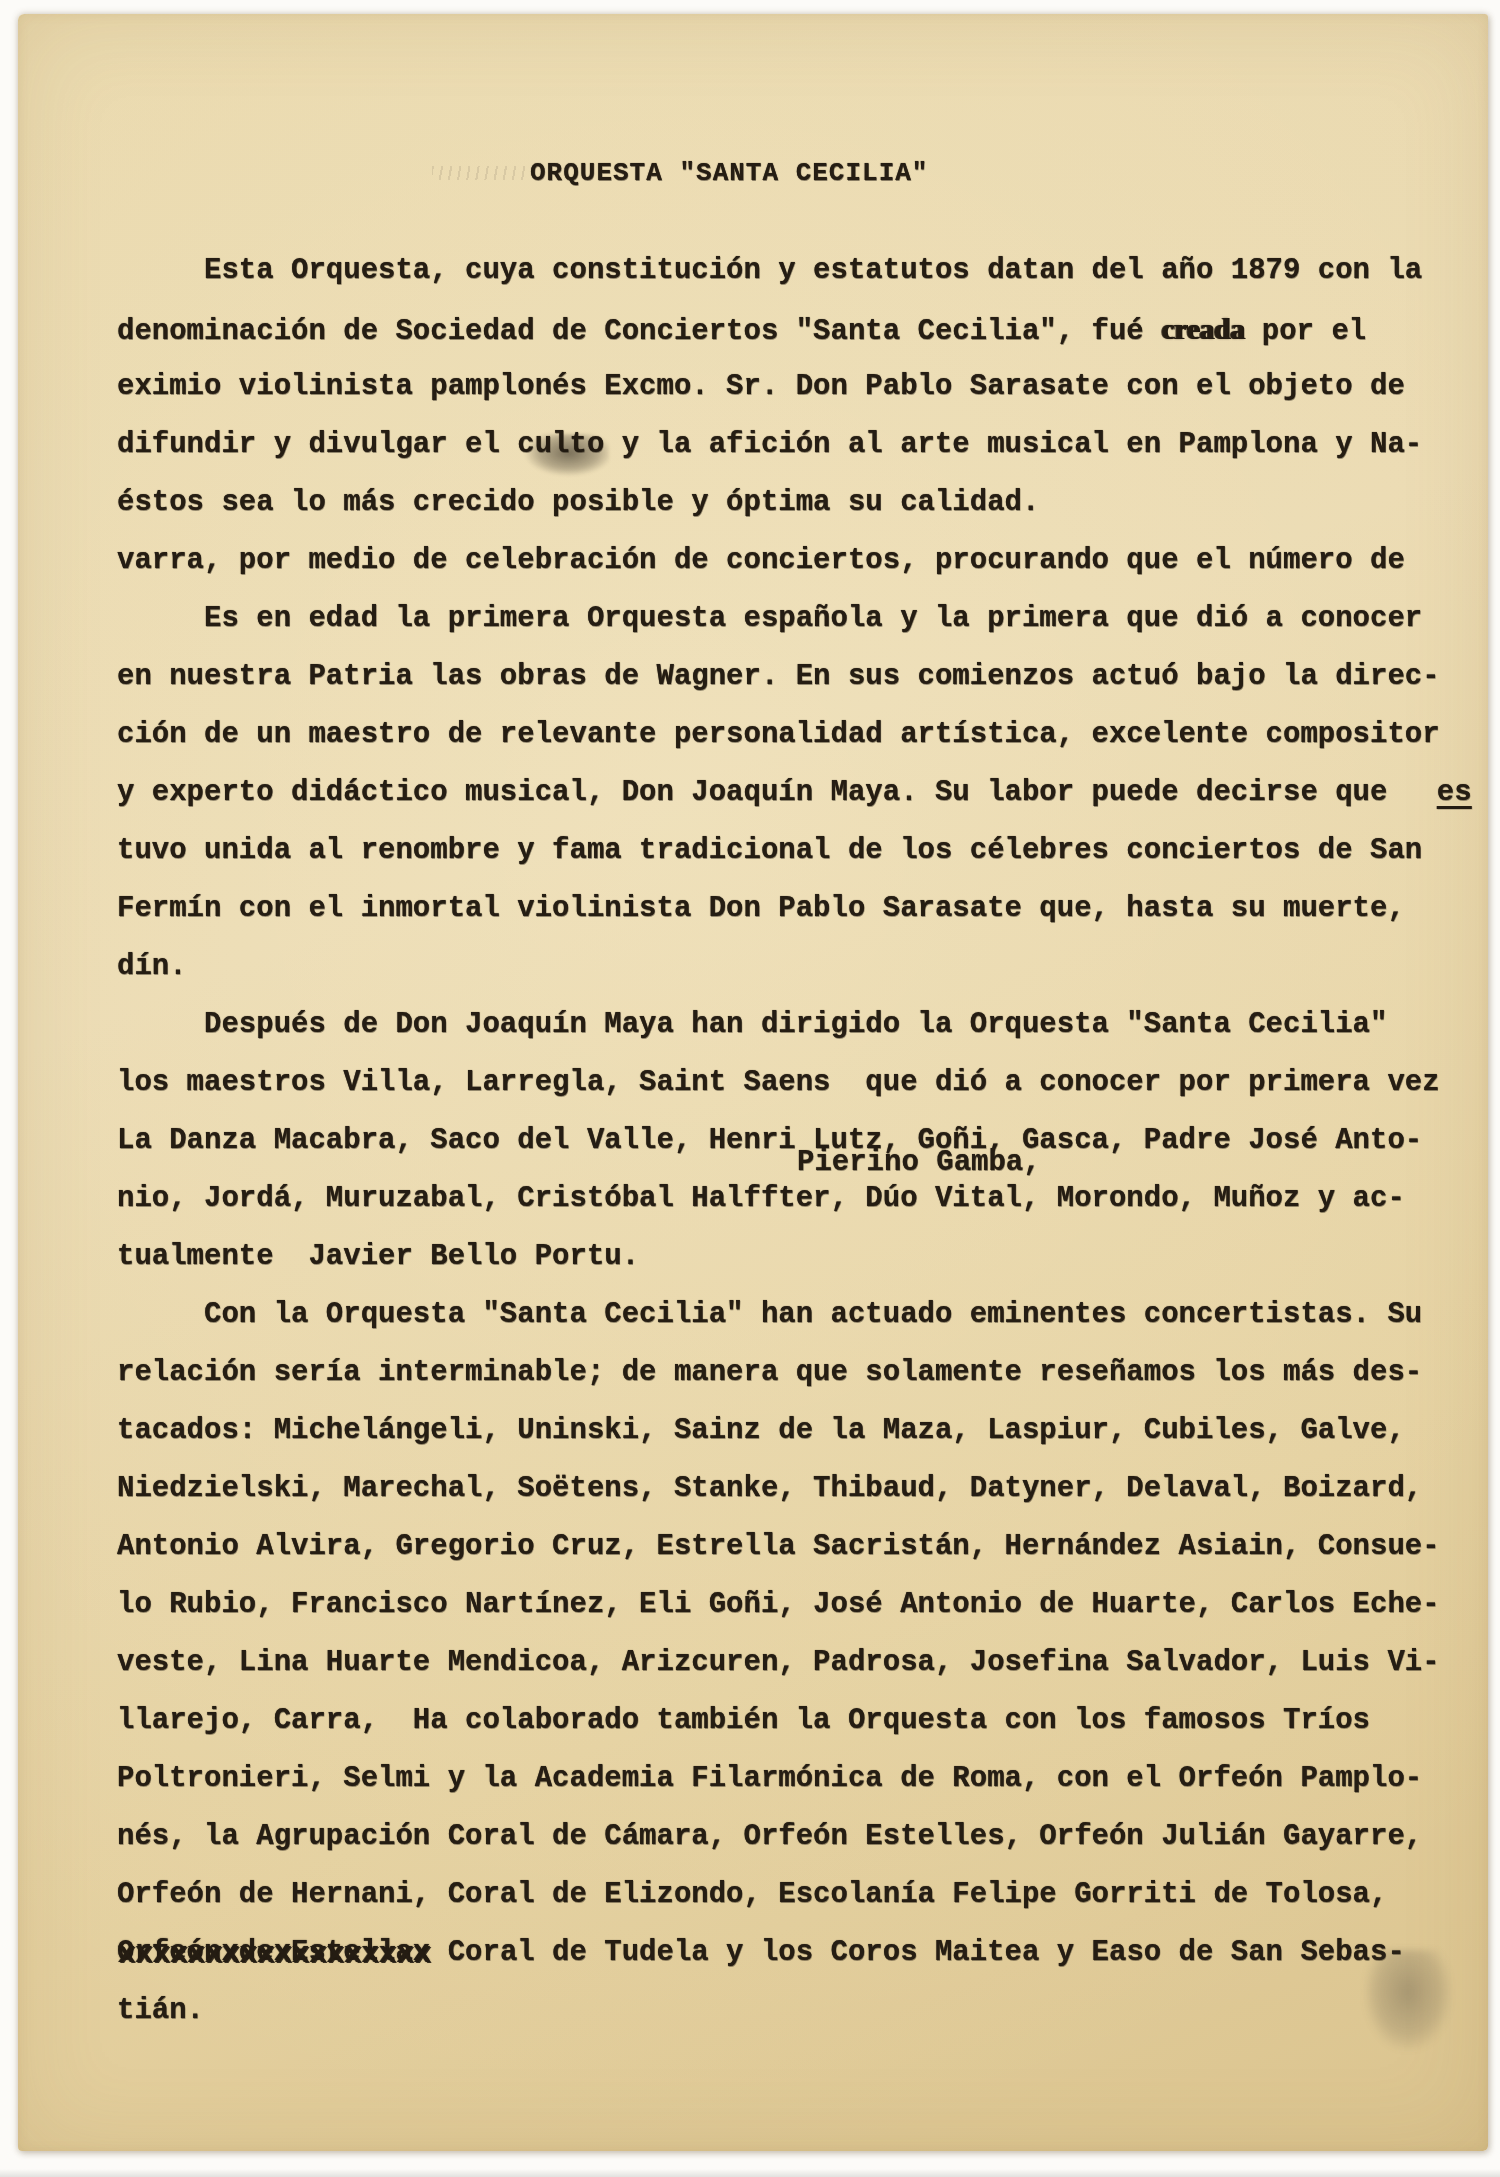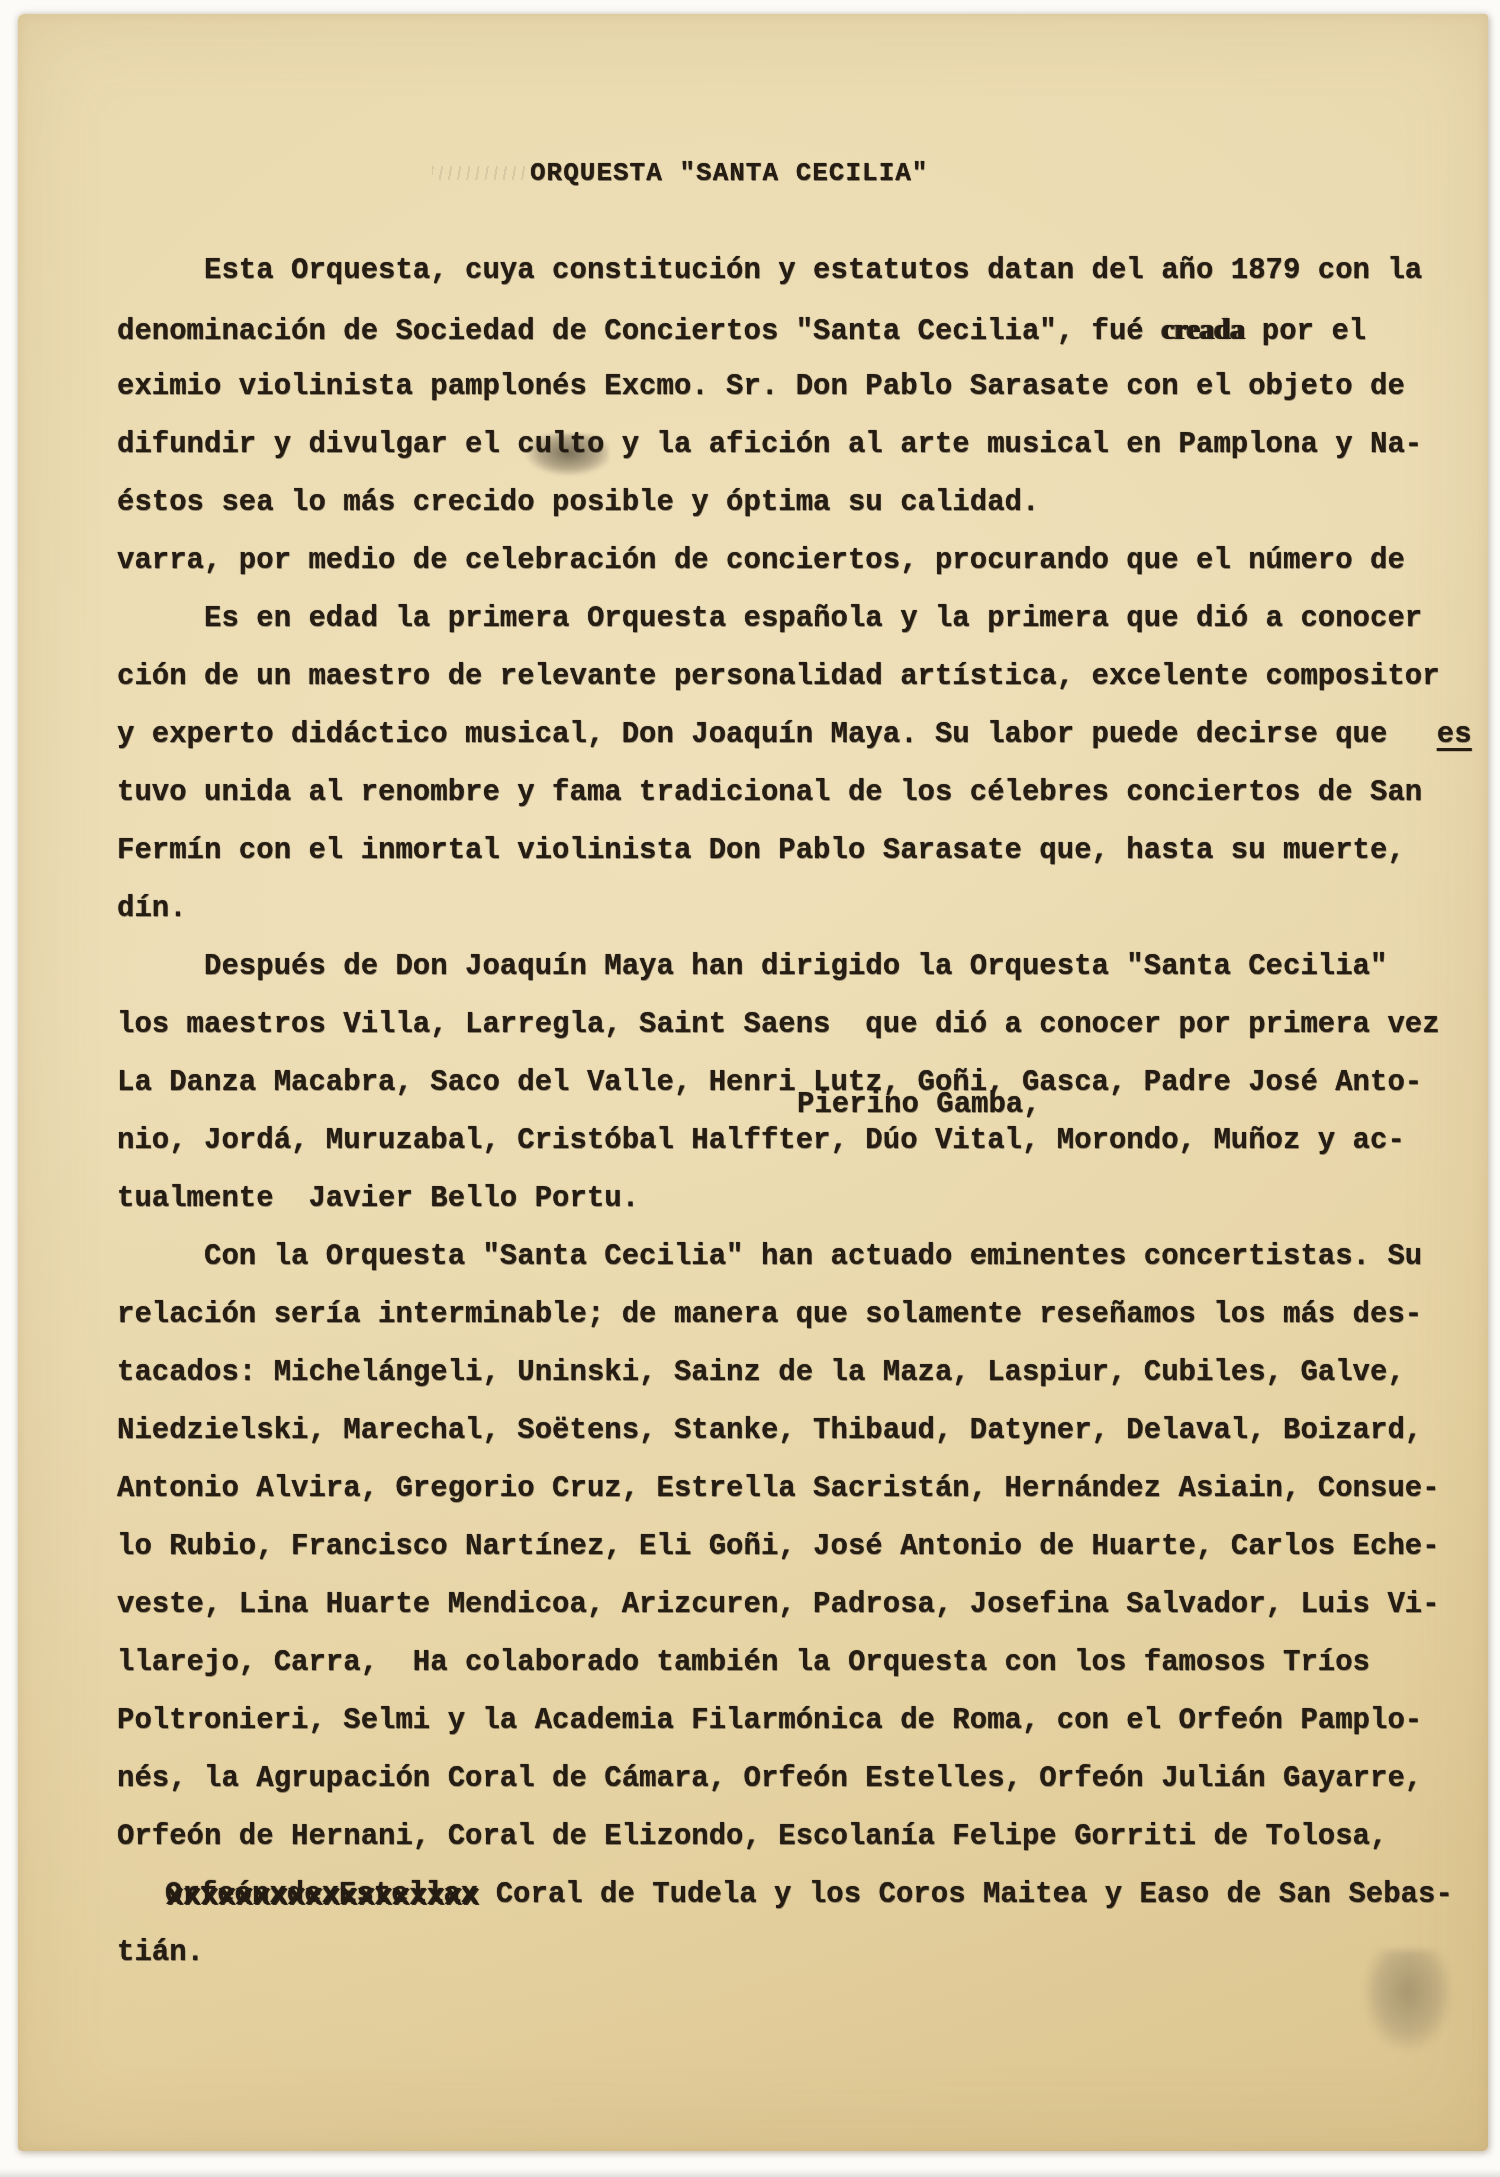--- a/index.html
+++ b/index.html
@@ -65,21 +65,20 @@
   .interline{height:0;position:relative;}
   .interline > span{
     position:absolute;left:680px;top:-36px;
     line-height:58px;font-size:29px;font-weight:700;
     color:#251d13;white-space:pre;
     text-shadow:0 0 1px rgba(37,29,19,.75),0.5px 0.5px 0 rgba(37,29,19,.4);
   }
   .struck{
     position:relative;display:inline-block;
     text-shadow:0 0 1.2px rgba(37,29,19,.9);
-    margin-left:48px;
   }
   .struck::after{
     content:attr(data-x);
     position:absolute;left:1px;top:2px;
     color:#241c12;
     text-shadow:1.2px 0.6px 0 rgba(36,28,18,.9),-0.8px -0.4px 0 rgba(36,28,18,.7),0 0 1.5px rgba(36,28,18,.6);
     pointer-events:none;
   }
   .ink-smudge{
     position:absolute;left:1347px;top:1936px;width:86px;height:100px;
@@ -103,20 +102,21 @@
 
     <h1 class="title">ORQUESTA "SANTA CECILIA"</h1>
 
     <div class="line">     Esta Orquesta, cuya constitución y estatutos datan del año 1879 con la</div>
     <div class="line"><span>denominación de Sociedad de Conciertos "Santa Cecilia", fué </span><span class="overstruck">creada</span><span> por el</span></div>
     <div class="line">eximio violinista pamplonés Excmo. Sr. Don Pablo Sarasate con el objeto de</div>
     <div class="line"><span>difundir y divulgar el </span><span class="smudged">culto</span><span> y la afición al arte musical en Pamplona y Na-</span></div>
     <div class="line">éstos sea lo más crecido posible y óptima su calidad.</div>
     <div class="line">varra, por medio de celebración de conciertos, procurando que el número de</div>
     <div class="line">     Es en edad la primera Orquesta española y la primera que dió a conocer</div>
+    <div class="line">en nuestra Patria las obras de Wagner. En sus comienzos actuó bajo la direc-</div>
     <div class="line">ción de un maestro de relevante personalidad artística, excelente compositor</div>
     <div class="line"><span>y experto didáctico musical, Don Joaquín Maya. Su labor puede decirse que </span><span class="hyph">es</span></div>
     <div class="line">tuvo unida al renombre y fama tradicional de los célebres conciertos de San</div>
     <div class="line">Fermín con el inmortal violinista Don Pablo Sarasate que, hasta su muerte,</div>
     <div class="line">dín.</div>
     <div class="line">     Después de Don Joaquín Maya han dirigido la Orquesta "Santa Cecilia"</div>
     <div class="line">los maestros Villa, Larregla, Saint Saens  que dió a conocer por primera vez</div>
     <div class="line">La Danza Macabra, Saco del Valle, Henri Lutz, Goñi, Gasca, Padre José Anto-</div>
     <div class="interline">
         <span>Pierino Gamba,</span>

